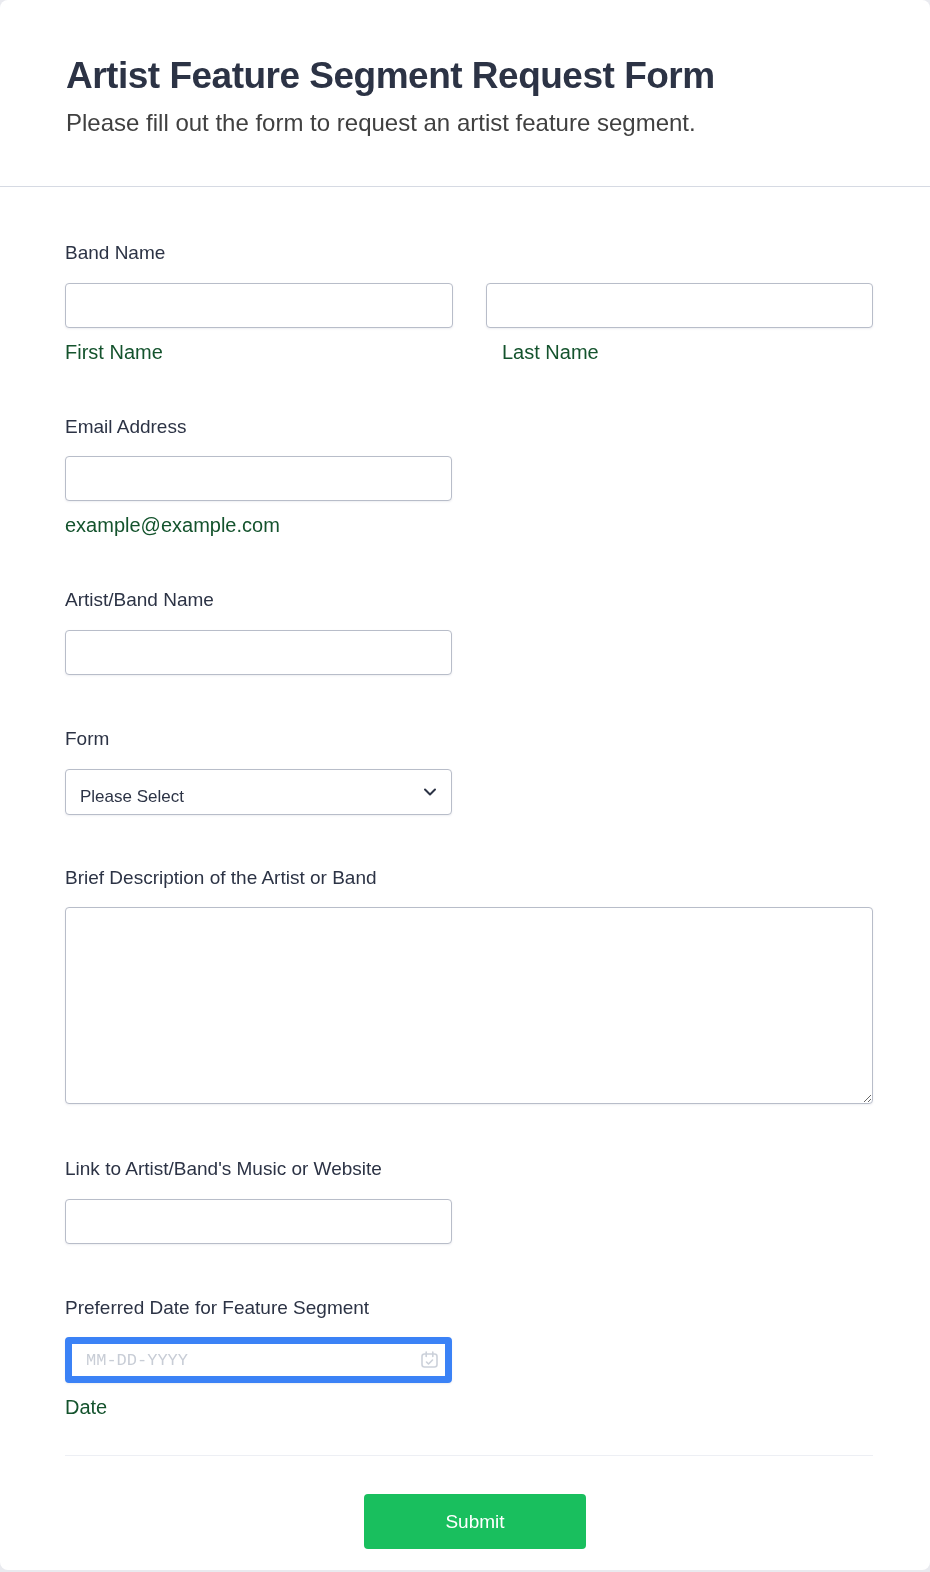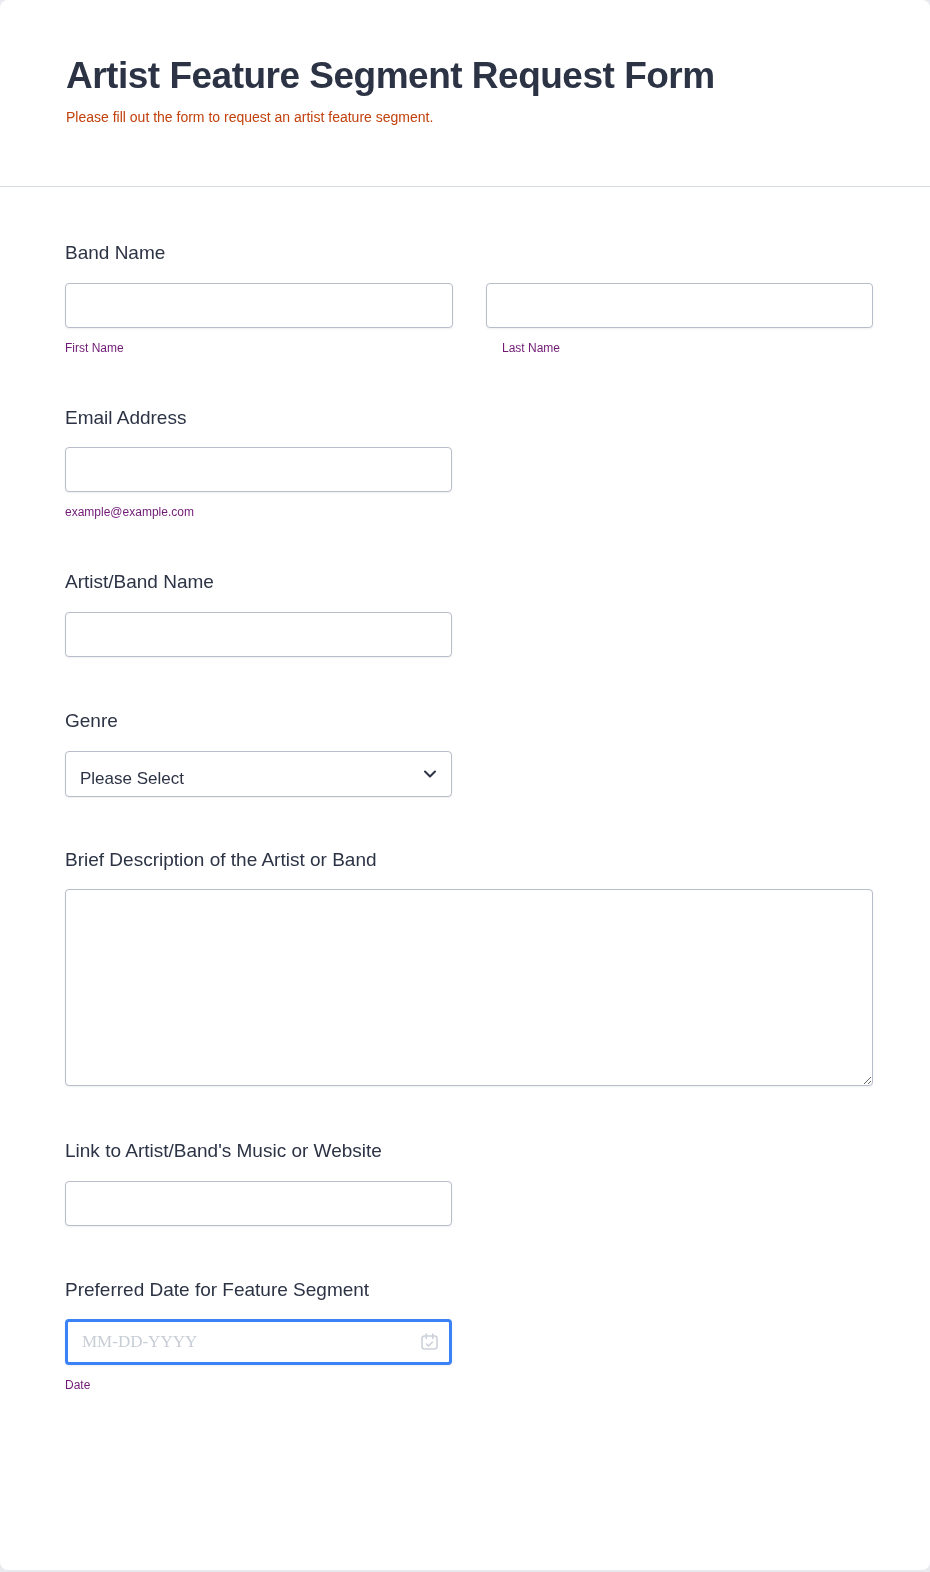--- a/index.html
+++ b/index.html
@@ -26,22 +26,22 @@
   .form-title {
     margin: 6px 0 0 0;
     font-size: 37px;
     line-height: 1.1;
     font-weight: 700;
     letter-spacing: -0.5px;
     color: #2c3345;
   }
   .form-subtitle {
     margin-top: 12px;
-    font-size: 14px;
-    color: #c2410c;
+    font-size: 24px;
+    color: #404040;
   }
   
   .form-body {
     padding: 53px 57px 0 65px;
   }
   .question { margin-bottom: 50px; }
   .q-label {
     font-size: 19px;
     line-height: 1.35;
     font-weight: 500;
@@ -62,22 +62,22 @@
     background: #fff;
     padding: 0 12px;
     font-size: 16px;
     color: #2c3345;
     font-family: "Liberation Sans", sans-serif;
     box-shadow: 0 1px 2px rgba(87,100,126,0.10);
     outline: none;
   }
   .sublabel {
     margin-top: 13px;
-    font-size: 12px;
-    color: #701a75;
+    font-size: 20px;
+    color: #14532d;
   }
   
   .select-wrap { position: relative; width: 387px; }
   .genre-select {
     appearance: none;
     -webkit-appearance: none;
     width: 100%;
     height: 46px;
     border: 1px solid #b8bdc9;
     border-radius: 4px;
@@ -111,27 +111,27 @@
     font-family: "Liberation Sans", sans-serif;
     box-shadow: 0 1px 2px rgba(87,100,126,0.10);
     resize: both;
     outline: none;
   }
   
   .date-wrap { position: relative; width: 387px; }
   .date-input {
     width: 100%;
     height: 46px;
-    border: 3px solid #3b82f6;
+    border: 7px solid #3b82f6;
     border-radius: 4px;
     background: #fff;
     padding: 0 40px 0 14px;
     font-size: 17px;
     color: #2c3345;
-    font-family: Liberation Serif, serif;
+    font-family: Liberation Mono, monospace;
     box-shadow: 0 1px 2px rgba(87,100,126,0.10);
     outline: none;
   }
   .date-input::placeholder { color: #c8cdd6; opacity: 1; }
   .text-input::placeholder { color: #c8cdd6; opacity: 1; }
   .cal-icon {
     position: absolute;
     right: 12px;
     top: 50%;
     transform: translateY(-50%);
@@ -191,21 +191,21 @@
       <input type="text" class="text-input" value="" style="">
       <div class="sublabel">example@example.com</div>
     </div>
 
     <div class="question" style="margin-bottom:51px">
       <div class="q-label">Artist/Band Name</div>
       <input type="text" class="text-input" value="" style="">
     </div>
 
     <div class="question" style="margin-bottom:50px">
-      <div class="q-label">Genre</div>
+      <div class="q-label">Form</div>
       <div class="select-wrap">
         <select class="genre-select">
           <option>Please Select</option>
         </select>
         <span class="chevron">
           <svg width="16" height="16" viewBox="0 0 16 16" fill="none">
             <path d="M3 5.5 L8 10.5 L13 5.5" stroke="#2c3345" stroke-width="2" stroke-linecap="round" stroke-linejoin="round"></path>
           </svg>
         </span>
       </div>
@@ -230,15 +230,18 @@
             <rect x="3" y="4.5" width="15" height="13" rx="2.5" stroke="#ccd1da" stroke-width="1.6"></rect>
             <line x1="7.2" y1="2.5" x2="7.2" y2="7" stroke="#ccd1da" stroke-width="1.6" stroke-linecap="round"></line>
             <line x1="13.8" y1="2.5" x2="13.8" y2="7" stroke="#ccd1da" stroke-width="1.6" stroke-linecap="round"></line>
             <path d="M7.5 12.5 L9.5 14.5 L13.5 10.5" stroke="#ccd1da" stroke-width="1.6" stroke-linecap="round" stroke-linejoin="round"></path>
           </svg>
         </span>
       </div>
       <div class="sublabel">Date</div>
     </div>
 
+    <div class="form-footer">
+      <button class="submit-btn">Submit</button>
+    </div>
 
   </div>
 </div>
 
 </body></html>

